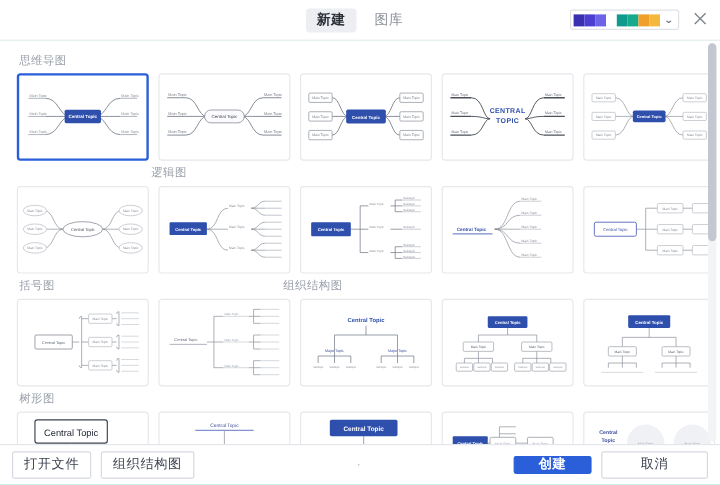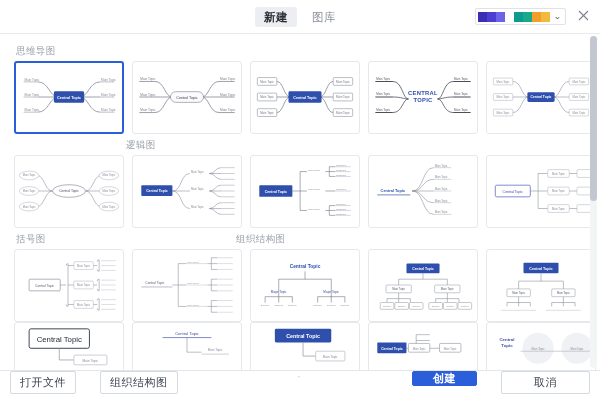--- a/index.html
+++ b/index.html
@@ -51,38 +51,39 @@
     background: #f3f4f6; border-radius: 4px;
   }
   .scrollthumb {
     position: absolute; left: 0; top: 0; width: 7px; height: 165px;
     background: #c3c8d0; border-radius: 4px; cursor: pointer;
   }
 
   .sec-title {
     font-size: 9.5px; color: #9aa0aa; margin: 5px 0 4px 2px; line-height: 12px;
     letter-spacing: .4px;
+    font-family: Liberation Mono, monospace;
   }
   .row { display: flex; gap: 8px; }
   .hdr-row { display: flex; gap: 0; }
   .hdr-cell { width: 110px; flex: 0 0 110px; }
 
   .card {
     width: 110px; flex: 0 0 110px; height: 73px;
     border: 1px solid #e6e8ec; border-radius: 3px; background: #fff;
     position: relative; overflow: hidden; cursor: pointer;
   }
   .card.selected { border: 2px solid #2b5fd9; }
   .card svg { display: block; width: 100%; height: 100%; }
 
   
   .footer {
     height: 34px; flex: 0 0 34px; position: relative;
     border-top: 1px solid #e3e6ea; background: #ffffff;
-    display: flex; align-items: flex-start; padding: 0 10px; gap: 24px;
+    display: flex; align-items: center; padding: 0 10px; gap: 8px;
   }
   .fbtn {
     font-size: 11px; color: #3c4350; background: #fff;
     border: 1px solid #d5d9e0; border-radius: 2px;
     padding: 4px 9px; line-height: 13px; cursor: pointer; letter-spacing: .5px;
   }
   .fspacer { flex: 1 1 auto; }
   .fbtn.primary {
     background: #2b5fd9; border-color: #2b5fd9; color: #fff;
     padding: 0 20px; font-weight: bold;
@@ -659,20 +660,23 @@
           </g>
           <g font-size="2.8" fill="#5a6170" text-anchor="middle" font-family="Liberation Sans, sans-serif">
             <text x="32" y="45.2">Main Topic</text>
               <text x="78" y="45.2">Main Topic</text>
           </g>
         </svg>
       </div>
     </div>
 
     <div class="hdr-row">
+      <div class="hdr-cell">
+          <div class="sec-title">树形图</div>
+        </div>
       <div class="hdr-cell"></div>
       <div class="hdr-cell"></div>
     </div>
     <div class="row">
 
       <div class="card">
         <svg viewBox="0 0 110 73">
           <rect x="14" y="6" width="62" height="20" rx="2" fill="#fff" stroke="#3c4350" stroke-width="1"></rect>
           <text x="45" y="19.5" font-size="8" fill="#1f2430" text-anchor="middle" font-family="Liberation Sans, sans-serif">Central Topic</text>
           <path d="M45 26 V38 H60" stroke="#8a8f99" fill="none" stroke-width=".7"></path>

